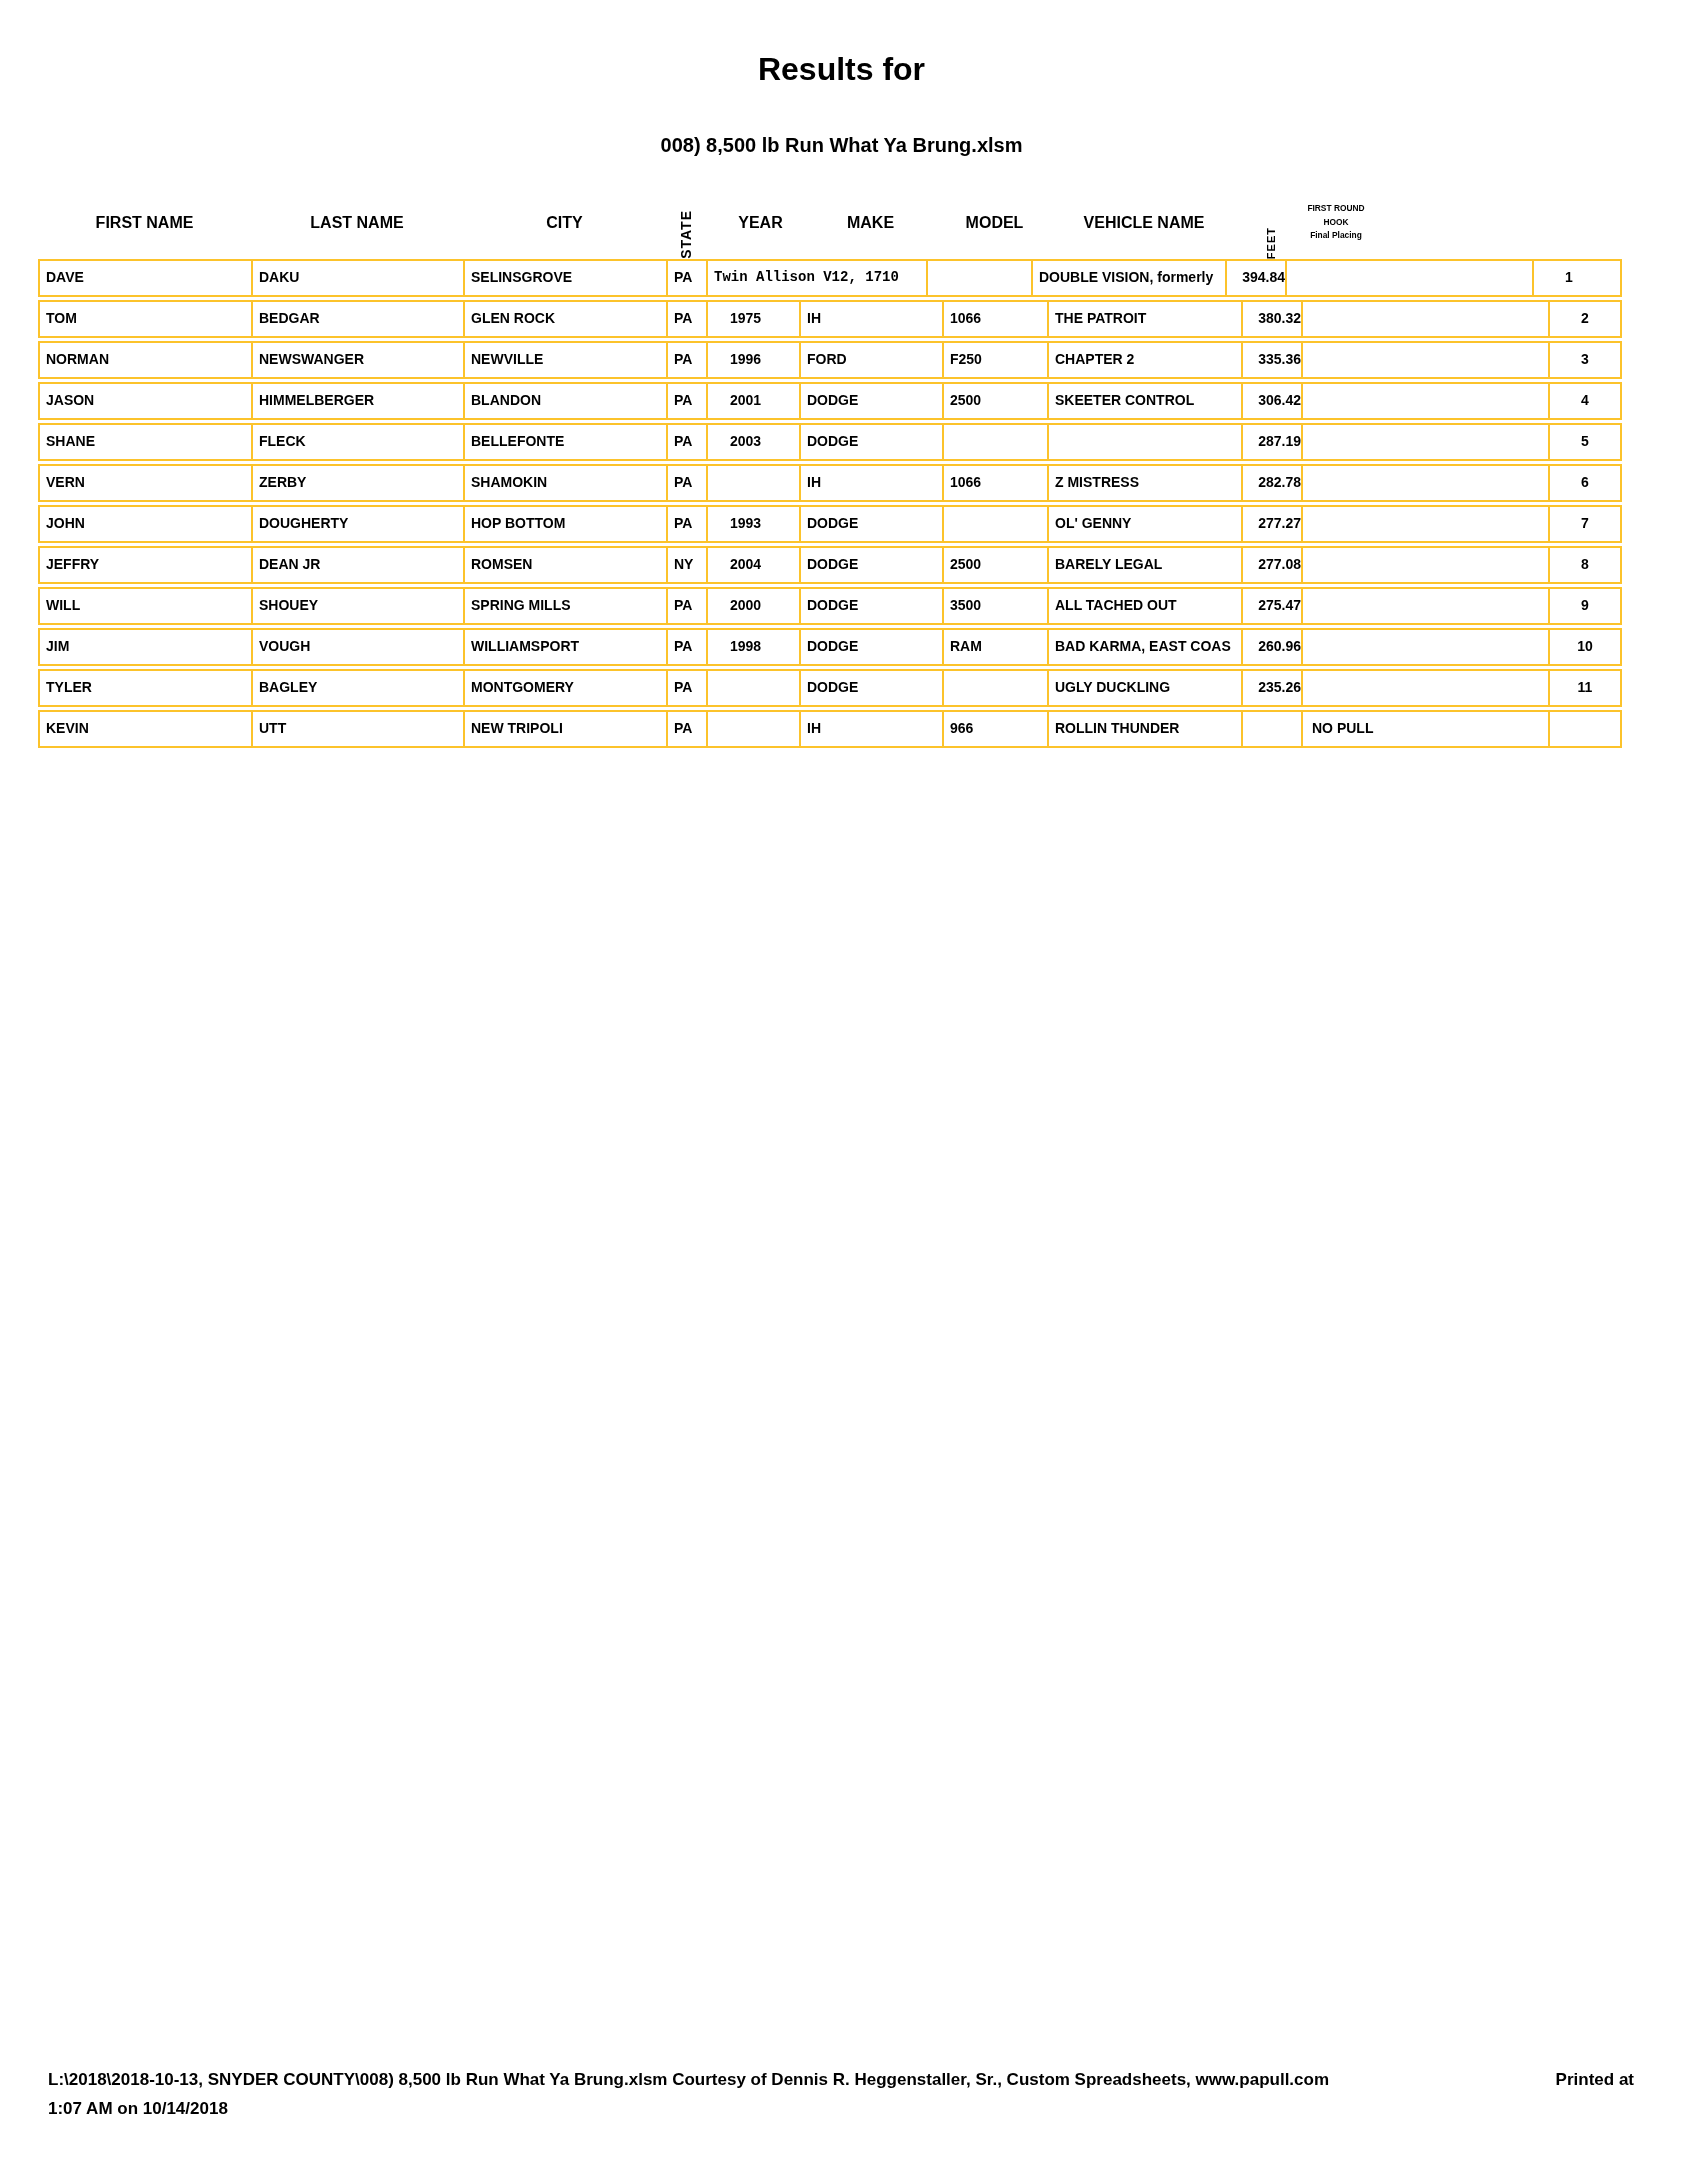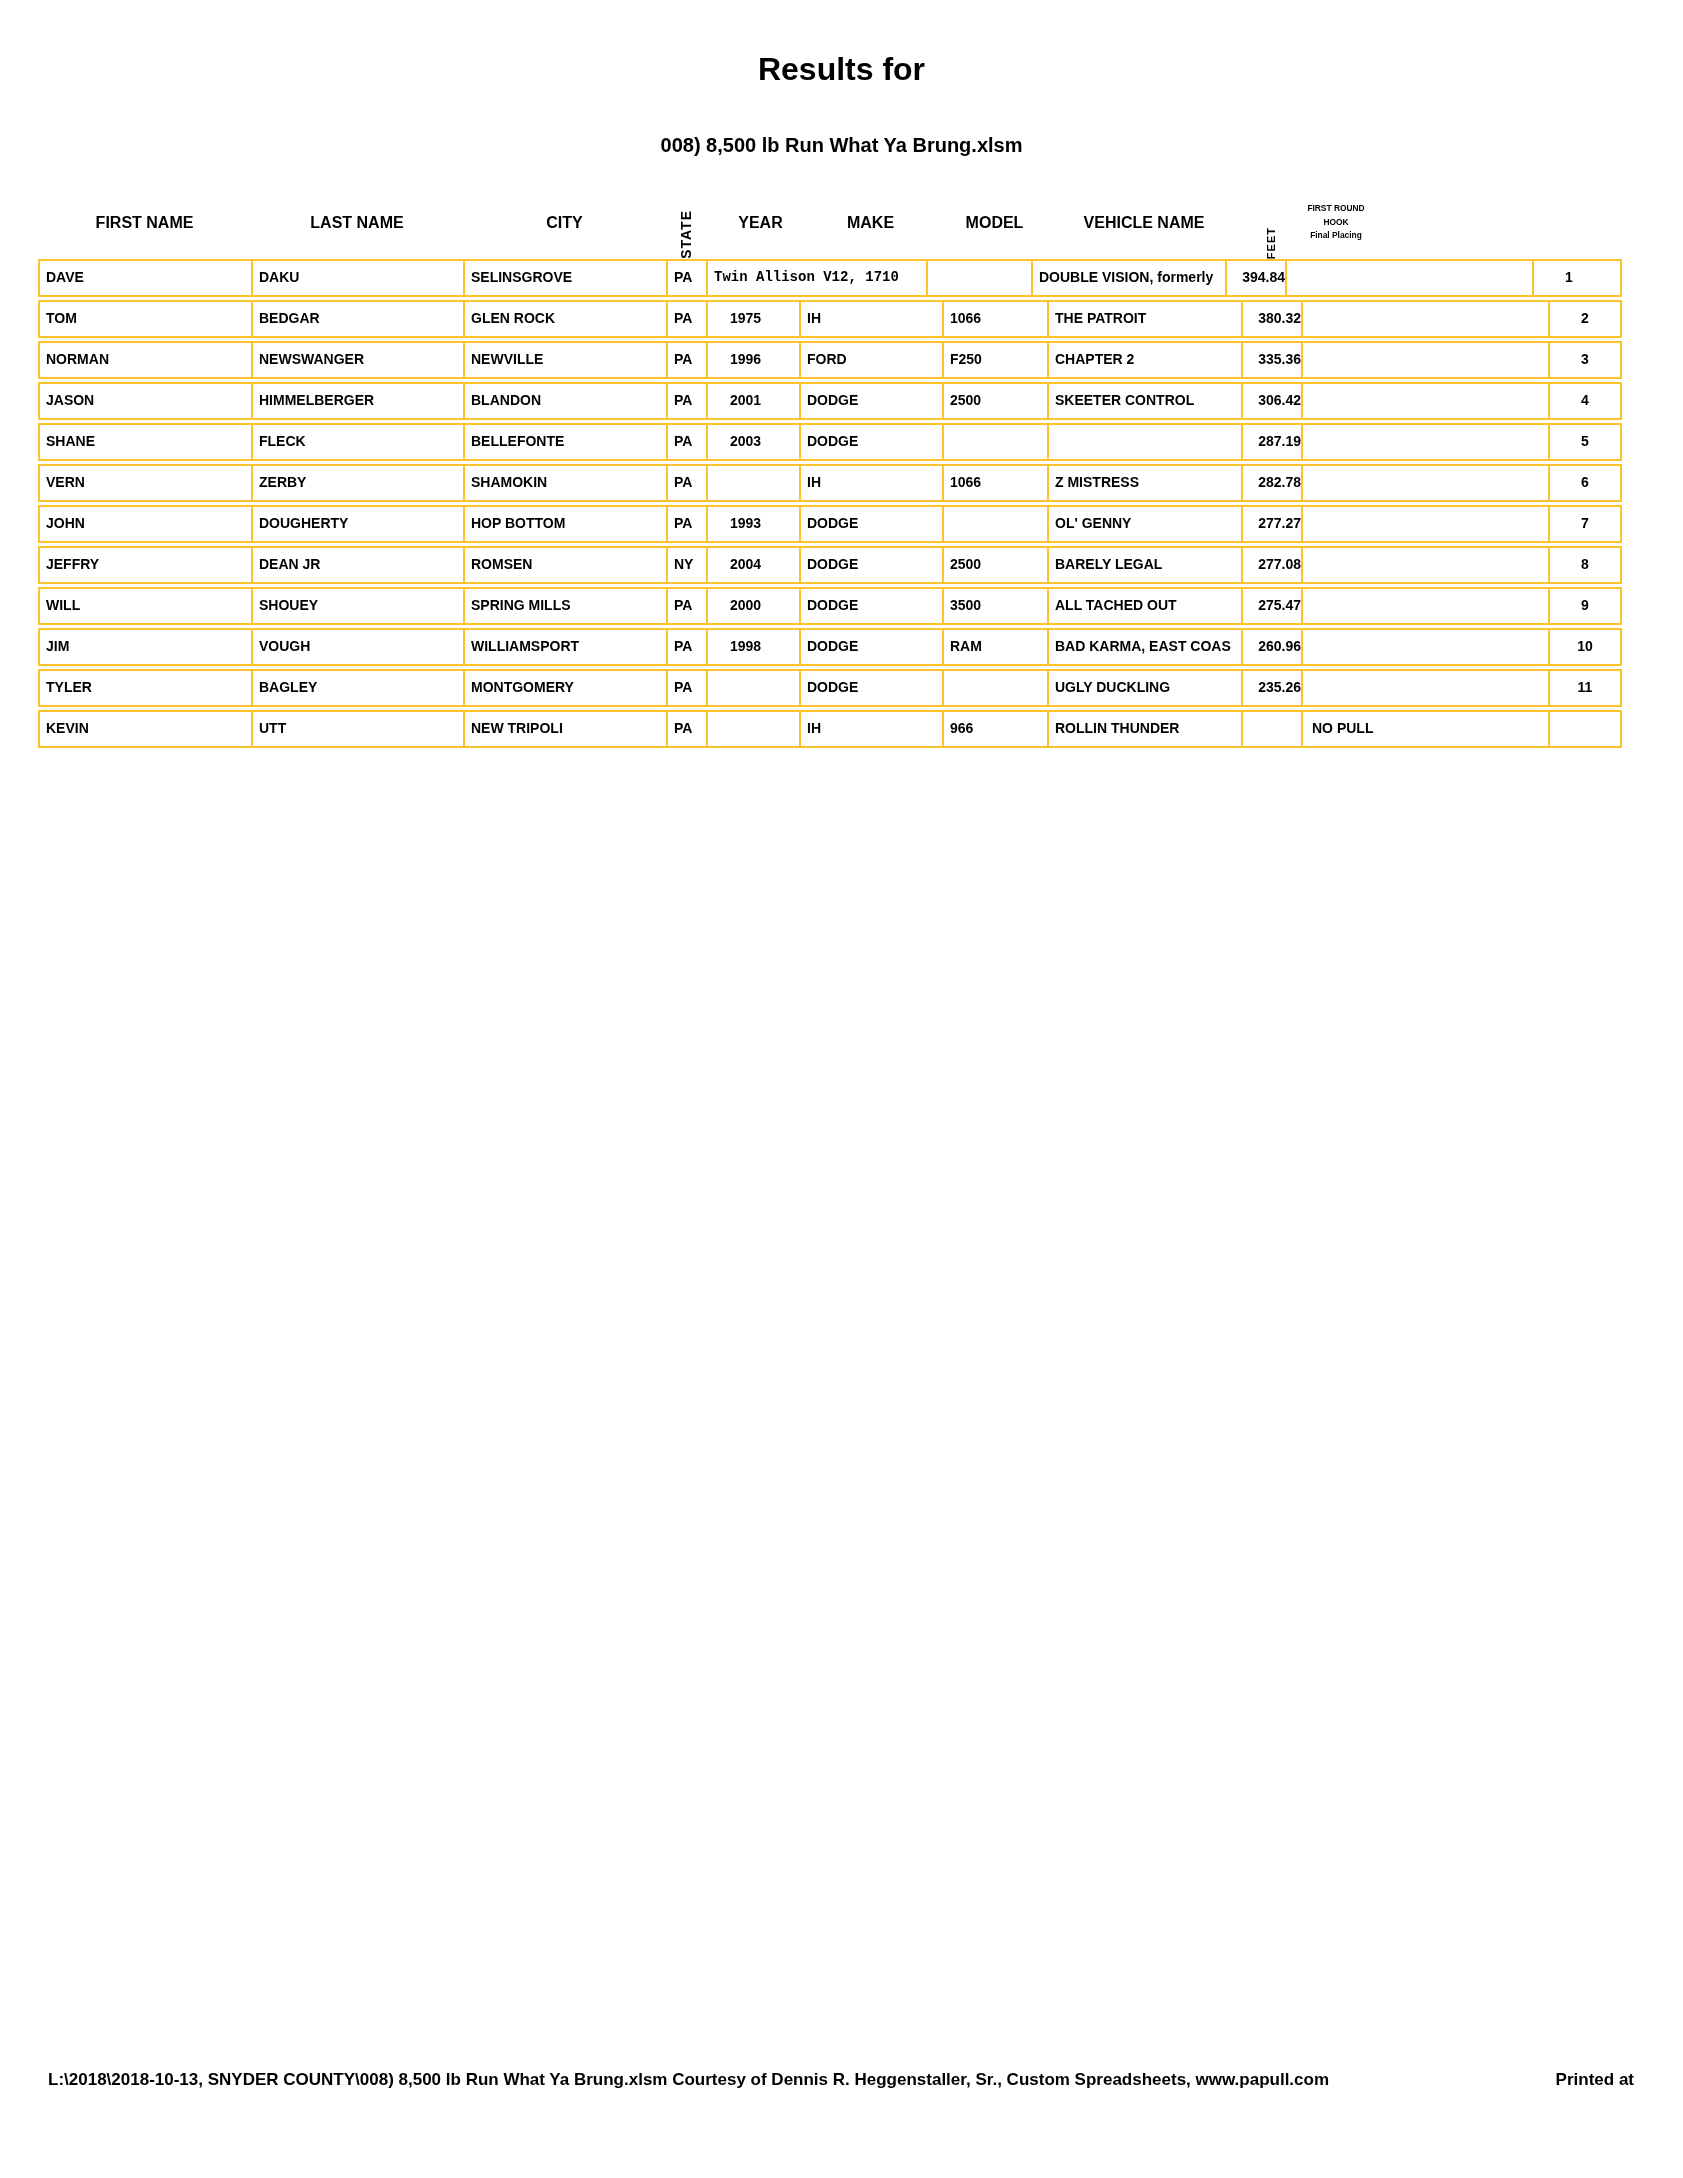--- a/index.html
+++ b/index.html
@@ -253,14 +253,15 @@
       <div class="cell col-hook">NO PULL</div>
       <div class="cell col-place"></div>
     </div>
   </div>
 
 <div class="footer">
   <div class="footer-line1">
     <span>L:\2018\2018-10-13, SNYDER COUNTY\008) 8,500 lb Run What Ya Brung.xlsm  Courtesy of Dennis R. Heggenstaller, Sr., Custom Spreadsheets, www.papull.com</span>
     <span>Printed at</span>
   </div>
+  <div>1:07 AM on 10/14/2018</div>
 </div>
 
 
 </body></html>

